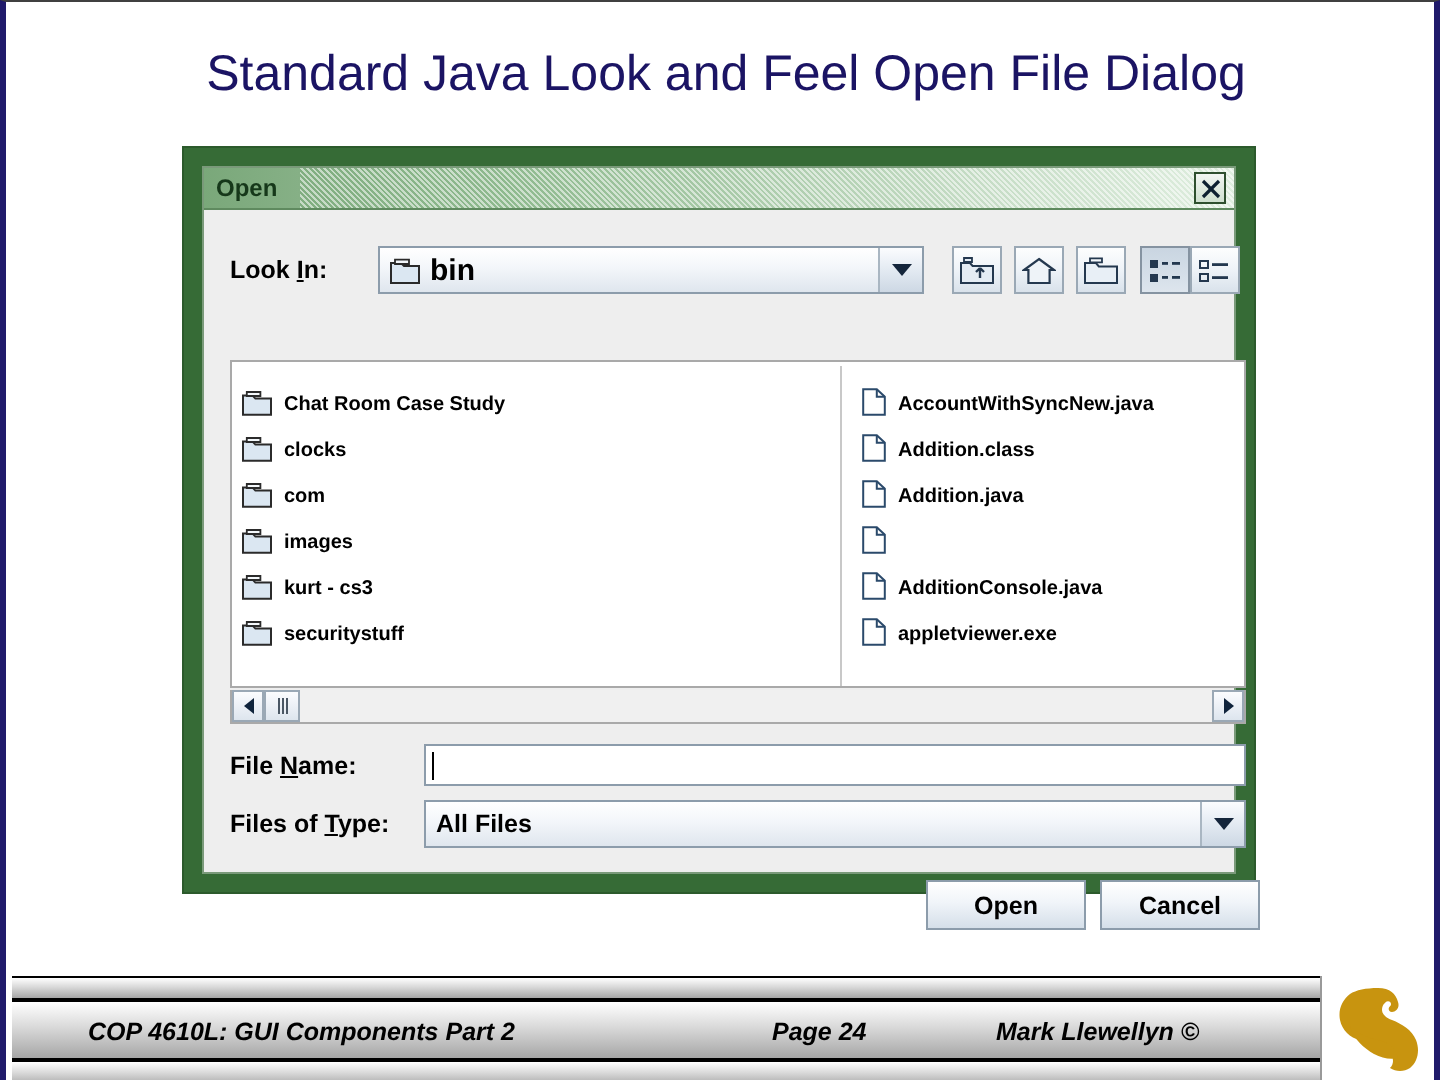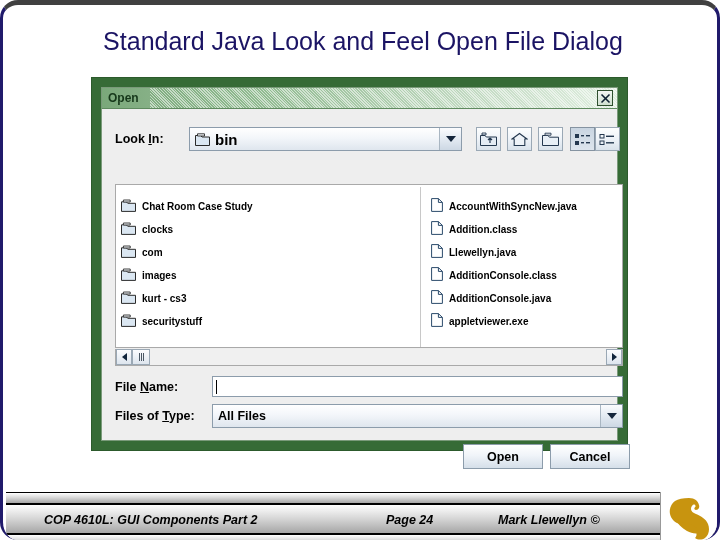--- a/index.html
+++ b/index.html
@@ -14,25 +14,24 @@
     overflow: hidden;
     position: relative;
   }
   
   #slide {
     position: absolute;
     left: 0; top: 0;
     width: 720px; height: 540px;
     background: #ffffff;
     border-left: 3px solid #201a6b;
-    border-top: 5px solid #404040;
+    border-top: 1px solid #404040;
     border-right: 3px solid #201a6b;
     box-sizing: border-box;
     overflow: hidden;
-    border-radius: 18px;
   }
   
   #slide-title {
     position: absolute;
     left: 0; top: 22px;
     width: 720px;
     text-align: center;
     font-size: 25px;
     color: #1b1464;
     letter-spacing: 0px;
@@ -489,28 +488,27 @@
                   <path d="M0.6 0.6 H7.4 L11.4 4.4 V13.4 H0.6 Z" fill="#ffffff" stroke="#2b4a6b" stroke-width="1"></path>
                   <path d="M7.4 0.6 V4.4 H11.4" fill="none" stroke="#2b4a6b" stroke-width="1"></path>
                 </svg>
                 <span class="name">Addition.class</span>
               </div>
               <div class="file-item">
                 <svg width="12" height="14" viewBox="0 0 12 14">
                   <path d="M0.6 0.6 H7.4 L11.4 4.4 V13.4 H0.6 Z" fill="#ffffff" stroke="#2b4a6b" stroke-width="1"></path>
                   <path d="M7.4 0.6 V4.4 H11.4" fill="none" stroke="#2b4a6b" stroke-width="1"></path>
                 </svg>
-                <span class="name">Llewellyn.java</span>
+                <span class="name">Addition.java</span>
               </div>
               <div class="file-item">
                 <svg width="12" height="14" viewBox="0 0 12 14">
                   <path d="M0.6 0.6 H7.4 L11.4 4.4 V13.4 H0.6 Z" fill="#ffffff" stroke="#2b4a6b" stroke-width="1"></path>
                   <path d="M7.4 0.6 V4.4 H11.4" fill="none" stroke="#2b4a6b" stroke-width="1"></path>
                 </svg>
-                <span class="name">AdditionConsole.class</span>
               </div>
               <div class="file-item">
                 <svg width="12" height="14" viewBox="0 0 12 14">
                   <path d="M0.6 0.6 H7.4 L11.4 4.4 V13.4 H0.6 Z" fill="#ffffff" stroke="#2b4a6b" stroke-width="1"></path>
                   <path d="M7.4 0.6 V4.4 H11.4" fill="none" stroke="#2b4a6b" stroke-width="1"></path>
                 </svg>
                 <span class="name">AdditionConsole.java</span>
               </div>
               <div class="file-item">
                 <svg width="12" height="14" viewBox="0 0 12 14">

